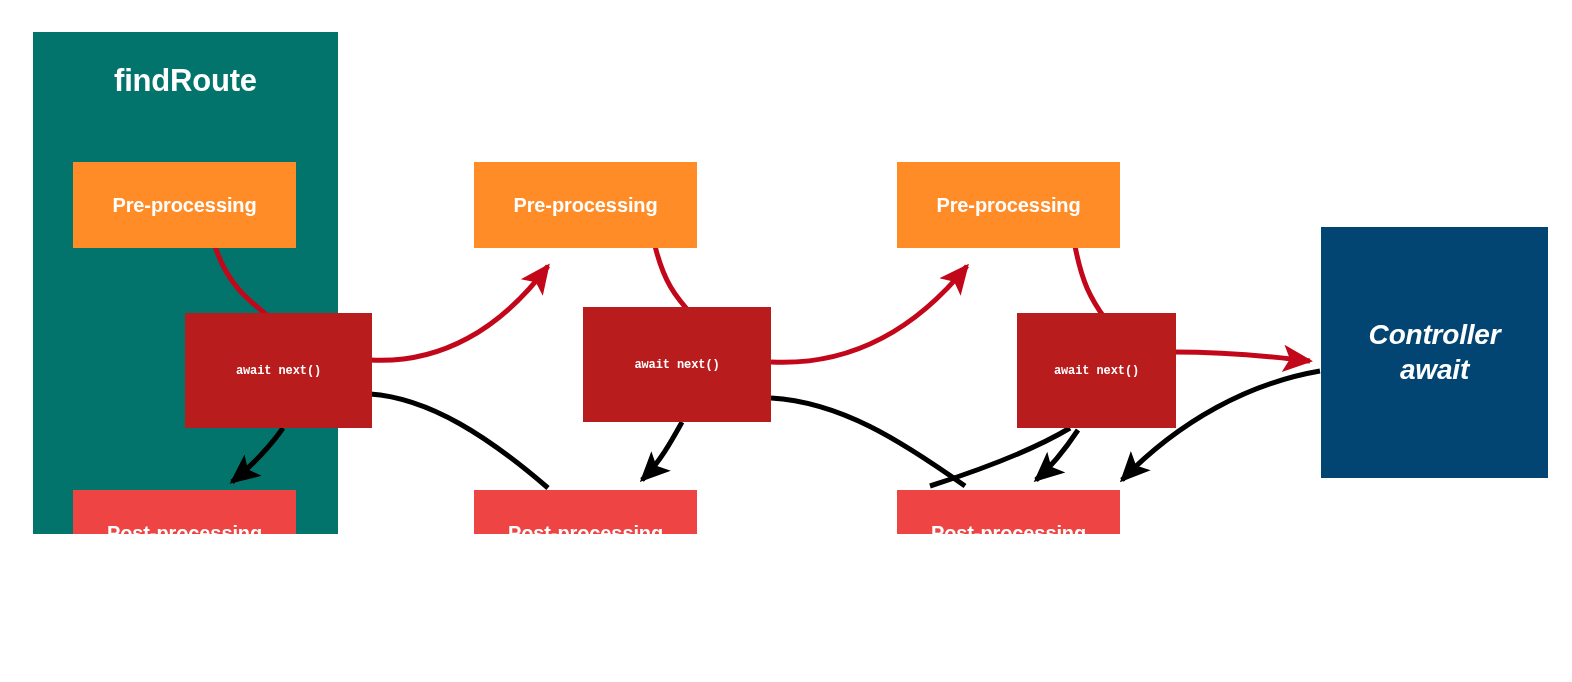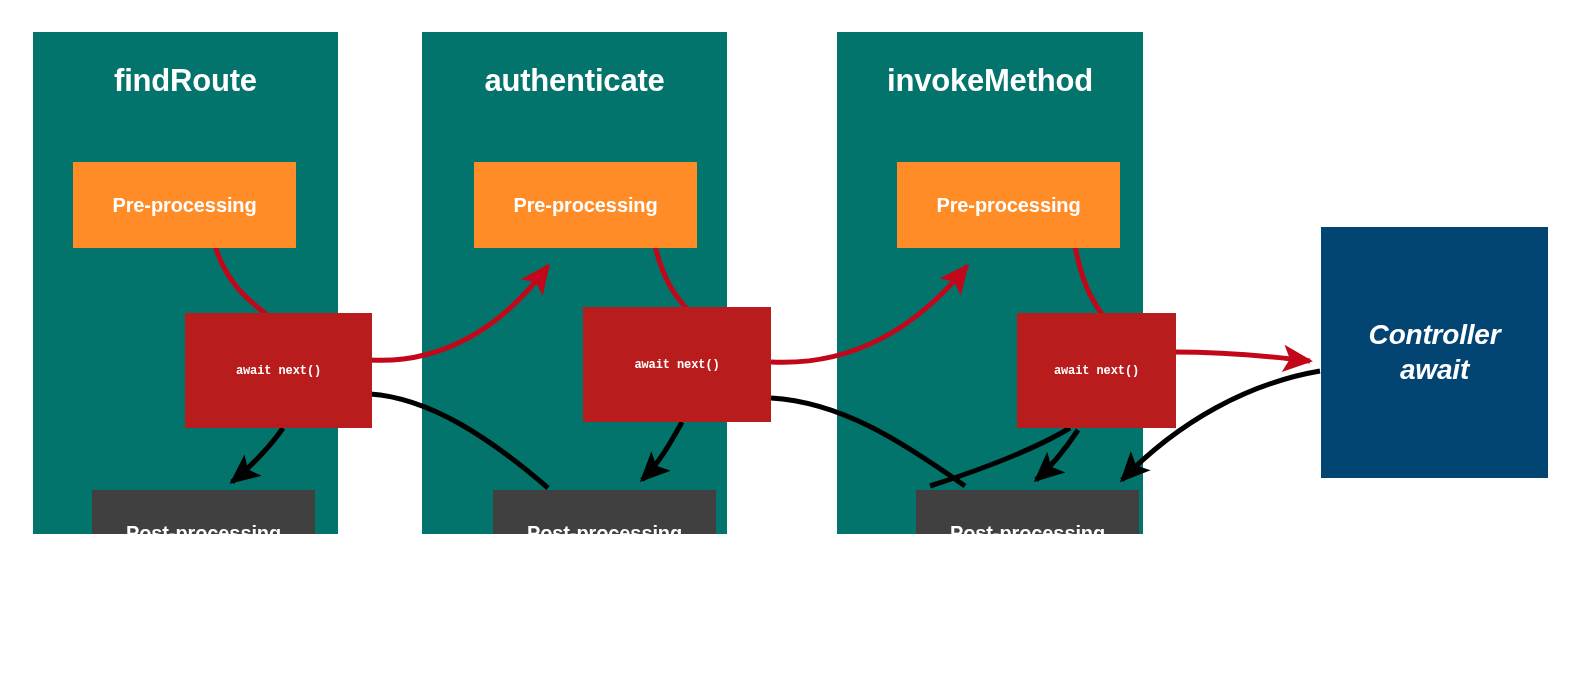--- a/index.html
+++ b/index.html
@@ -45,25 +45,24 @@
     font-weight: 700;
     box-sizing: border-box;
   }
   .box-pre {
     background: #FF8C26;
     font-size: 20px;
     letter-spacing: -0.1px;
     z-index: 3;
   }
   .box-post {
-    background: #404040;
+    background: #ef4444;
     font-size: 20px;
     letter-spacing: -0.1px;
     z-index: 3;
-    margin-left: 19px;
   }
   .box-next {
     background: #b91c1c;
     font-size: 12px;
     letter-spacing: -0.1px;
     z-index: 5;
     font-family: Liberation Mono, monospace;
   }
   .box-controller {
     background: #024472;
@@ -94,27 +93,21 @@
 </style>
 </head>
 <body>
 
 <div id="stage">
 
   <div class="panel" style="left:33px; top:32px; width:305px; height:604px;">
     <div class="panel-title">findRoute</div>
   </div>
 
-  <div class="panel" style="left:422px; top:32px; width:305px; height:604px;">
-    <div class="panel-title">authenticate</div>
-  </div>
 
-  <div class="panel" style="left:837px; top:32px; width:306px; height:604px;">
-    <div class="panel-title">invokeMethod</div>
-  </div>
 
   <svg id="edges-under" viewBox="0 0 1572 682" xmlns="http://www.w3.org/2000/svg">
 
     <path d="M 215 246 C 227 284 248 300 273 320" fill="none" stroke="#C3071A" stroke-width="5"></path>
 
     <path d="M 655 246 C 664 282 675 296 693 316" fill="none" stroke="#C3071A" stroke-width="5"></path>
 
     <path d="M 1075 246 C 1082 282 1090 298 1106 320" fill="none" stroke="#C3071A" stroke-width="5"></path>
   </svg>
 

